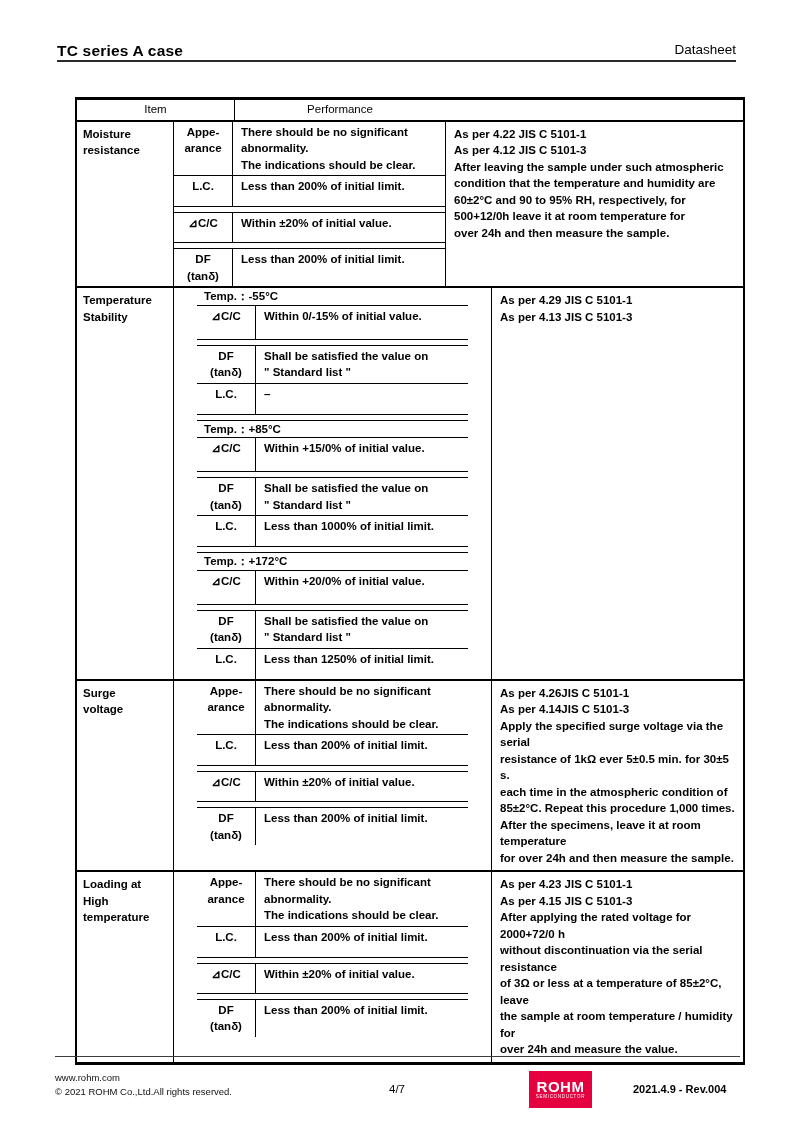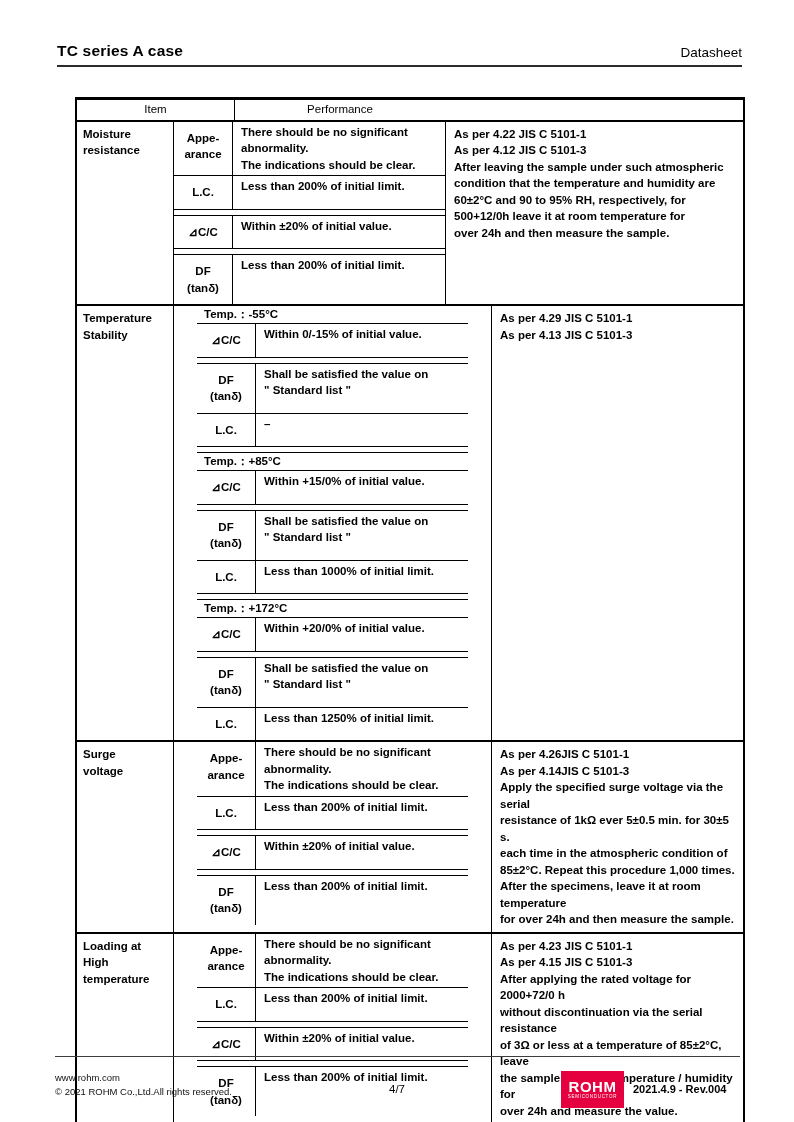--- a/index.html
+++ b/index.html
@@ -9,24 +9,23 @@
     width:794px; height:1122px;
     background:#ffffff;
     font-family:"Liberation Sans", sans-serif;
     color:#000;
     overflow:hidden;
     margin:0 auto;
   }
 
   
   .doc-header {
-    position:absolute; left:57px; right:52px; top:42px;
-    display:flex; align-items:flex-end; justify-content:space-between;
+    position:absolute; left:57px; right:58px; top:42px;
+    display:flex; align-items:flex-start; justify-content:space-between;
     border-bottom:2px solid #2b2b2b;
-    padding-bottom:5px;
   }
   .doc-title { font-size:15.5px; font-weight:bold; letter-spacing:0.2px; }
   .doc-type  { font-size:13.5px;margin-left:10px; }
 
   
   .tbl {
     position:absolute; left:75px; top:97px; width:670px;
     border:2px solid #000;
     border-top-width:3px; border-bottom-width:3px;
     font-size:11.5px; line-height:16.5px;
@@ -50,40 +49,40 @@
   .mid { display:flex; flex-direction:column; }
   .pbox { border-bottom:1px solid #000; }
   .pbox + .pbox { margin-top:5px; border-top:1px solid #000; }
   .pbox:last-child { border-bottom:none; flex:1; }
 
   .prow { display:flex; }
   .prow + .prow { border-top:1px solid #000; }
   .plabel {
     width:59px; flex-shrink:0;
     border-right:1px solid #000;
-    text-align:center; padding:8px 2px;
+    text-align:center; padding:2px 2px;
   }
   .pperf { flex:1; padding:2px 8px; }
   .temp-hdr { border-bottom:1px solid #000; padding:0 7px; min-height:17px; }
 
   
   .r-app  { min-height:52px; }
   .r-lc   { min-height:31px; }
   .r-dcc  { min-height:29px; }
   .r-df   { min-height:31px; }
   .r-tdcc { min-height:33px; }
   .r-tdf  { min-height:28px; }
   .r-tlc  { min-height:31px; }
 
   
   .foot-rule { position:absolute; left:55px; width:685px; top:1056px; border-top:1.5px solid #3c3c3c; }
   .foot-left { position:absolute; left:55px; top:1071px; font-size:9.5px; line-height:14px; color:#111; }
   .foot-page { position:absolute; left:0; right:0; top:1083px; text-align:center; font-size:11.5px; }
   .rohm-logo {
-    position:absolute; left:561px; top:1071px; width:63px; height:37px;
+    position:absolute; left:529px; top:1071px; width:63px; height:37px;
     background:#e50040; color:#fff;
     display:flex; flex-direction:column; align-items:center; justify-content:center;
   }
   .rohm-logo .brand { font-size:15px; font-weight:bold; letter-spacing:0.5px; line-height:15px; }
   .rohm-logo .sub   { font-size:4.5px; letter-spacing:0.7px; line-height:6px; }
   .foot-rev { position:absolute; left:633px; top:1083px; font-size:11px; font-weight:bold; }
 </style>
 </head>
 <body>
 

